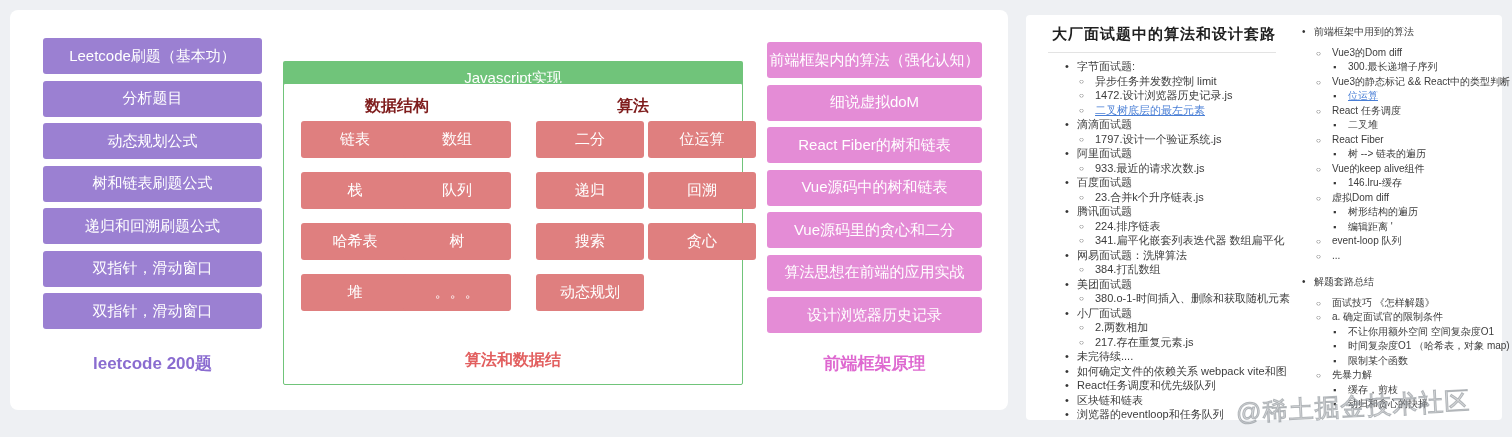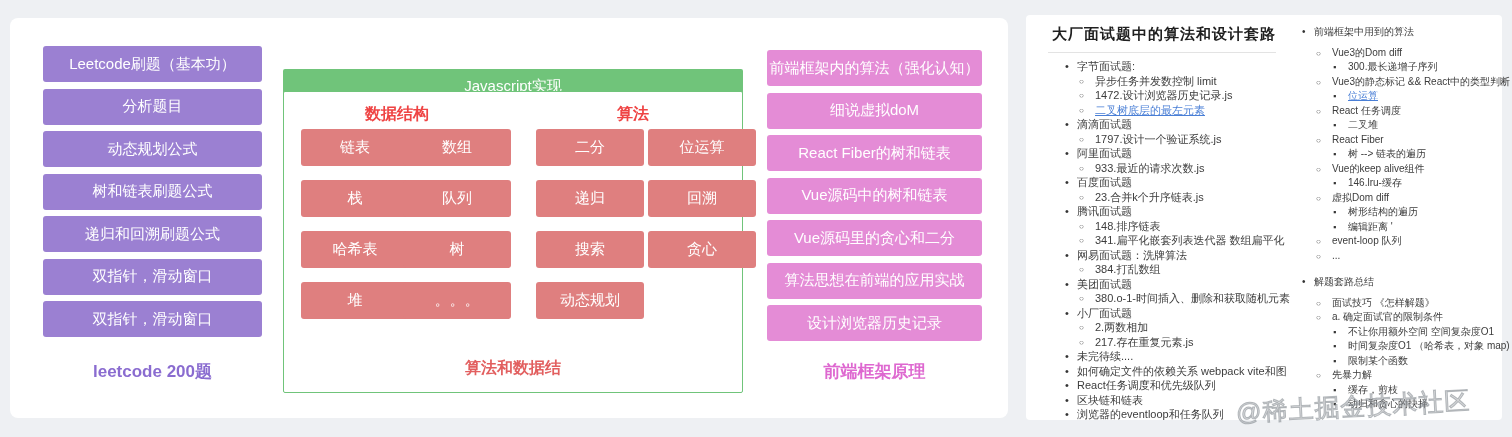--- a/index.html
+++ b/index.html
@@ -2,21 +2,21 @@
 <html><head>
 <meta charset="utf-8">
 <style>
   html,body{margin:0;padding:0;}
   body{
     width:1512px;height:437px;position:relative;overflow:hidden;
     background:#eef0f3;
     font-family:"Liberation Sans","DejaVu Sans",sans-serif;
   }
   .card{position:absolute;background:#ffffff;}
-  #card-left{left:10px;top:18px;width:998px;height:400px;border-radius:8px;}
+  #card-left{left:10px;top:10px;width:998px;height:400px;border-radius:8px;}
   #card-right{left:1026px;top:15px;width:476px;height:405px;border-radius:4px;}
 
   
   .btn{
     display:flex;align-items:center;justify-content:center;
     color:#ffffff;font-size:15px;border-radius:3px;
     white-space:nowrap;
   }
   .vcol{position:absolute;display:flex;flex-direction:column;gap:6.5px;}
   .vcol .btn{height:36px;width:100%;}
@@ -32,21 +32,21 @@
   
   #green-header{
     position:absolute;left:273px;top:31px;width:460px;height:34px;
     background:#70c47a;color:#fff;display:flex;align-items:center;justify-content:center;
     font-size:15px;border-radius:2px;margin-top:20px;
   }
   #green-box{
     position:absolute;left:273px;top:73px;width:460px;height:302px;
     border:1.5px solid #70c47a;border-radius:2px;background:#fff;box-sizing:border-box;
   }
-  .grid-title{position:absolute;top:12px;font-size:16px;font-weight:bold;color:#ef4444;text-align:center;}
+  .grid-title{position:absolute;top:12px;font-size:16px;font-weight:bold;color:#7f1d1d;text-align:center;}
   #ds-title{left:17px;width:192px;}
   #algo-title{left:252px;width:194px;}
   .btn-grid{position:absolute;top:37px;display:grid;grid-template-columns:90px 90px;column-gap:12px;row-gap:14px;}
   #ds-grid{left:17px;}
   #algo-grid{left:252px;column-gap:22px;}
   .salmon{background:#df7f7f;width:108px;height:37px;}
   #green-box-footer{
     position:absolute;left:0;right:0;top:266px;text-align:center;
     color:#e25f5f;font-weight:bold;font-size:16px;
   }
@@ -157,21 +157,21 @@
       <li class="l2">异步任务并发数控制 limit</li>
       <li class="l2">1472.设计浏览器历史记录.js</li>
       <li class="l2 lnk">二叉树底层的最左元素</li>
       <li class="l1">滴滴面试题</li>
       <li class="l2">1797.设计一个验证系统.js</li>
       <li class="l1">阿里面试题</li>
       <li class="l2">933.最近的请求次数.js</li>
       <li class="l1">百度面试题</li>
       <li class="l2">23.合并k个升序链表.js</li>
       <li class="l1">腾讯面试题</li>
-      <li class="l2">148.排序链表</li>
+      <li class="l2">224.排序链表</li>
       <li class="l2">341.扁平化嵌套列表迭代器 数组扁平化</li>
       <li class="l1">网易面试题：洗牌算法</li>
       <li class="l2">384.打乱数组</li>
       <li class="l1">美团面试题</li>
       <li class="l2">380.o-1-时间插入、删除和获取随机元素</li>
       <li class="l1">小厂面试题</li>
       <li class="l2">2.两数相加</li>
       <li class="l2">217.存在重复元素.js</li>
       <li class="l1">未完待续....</li>
       <li class="l1">如何确定文件的依赖关系 webpack vite和图</li>

